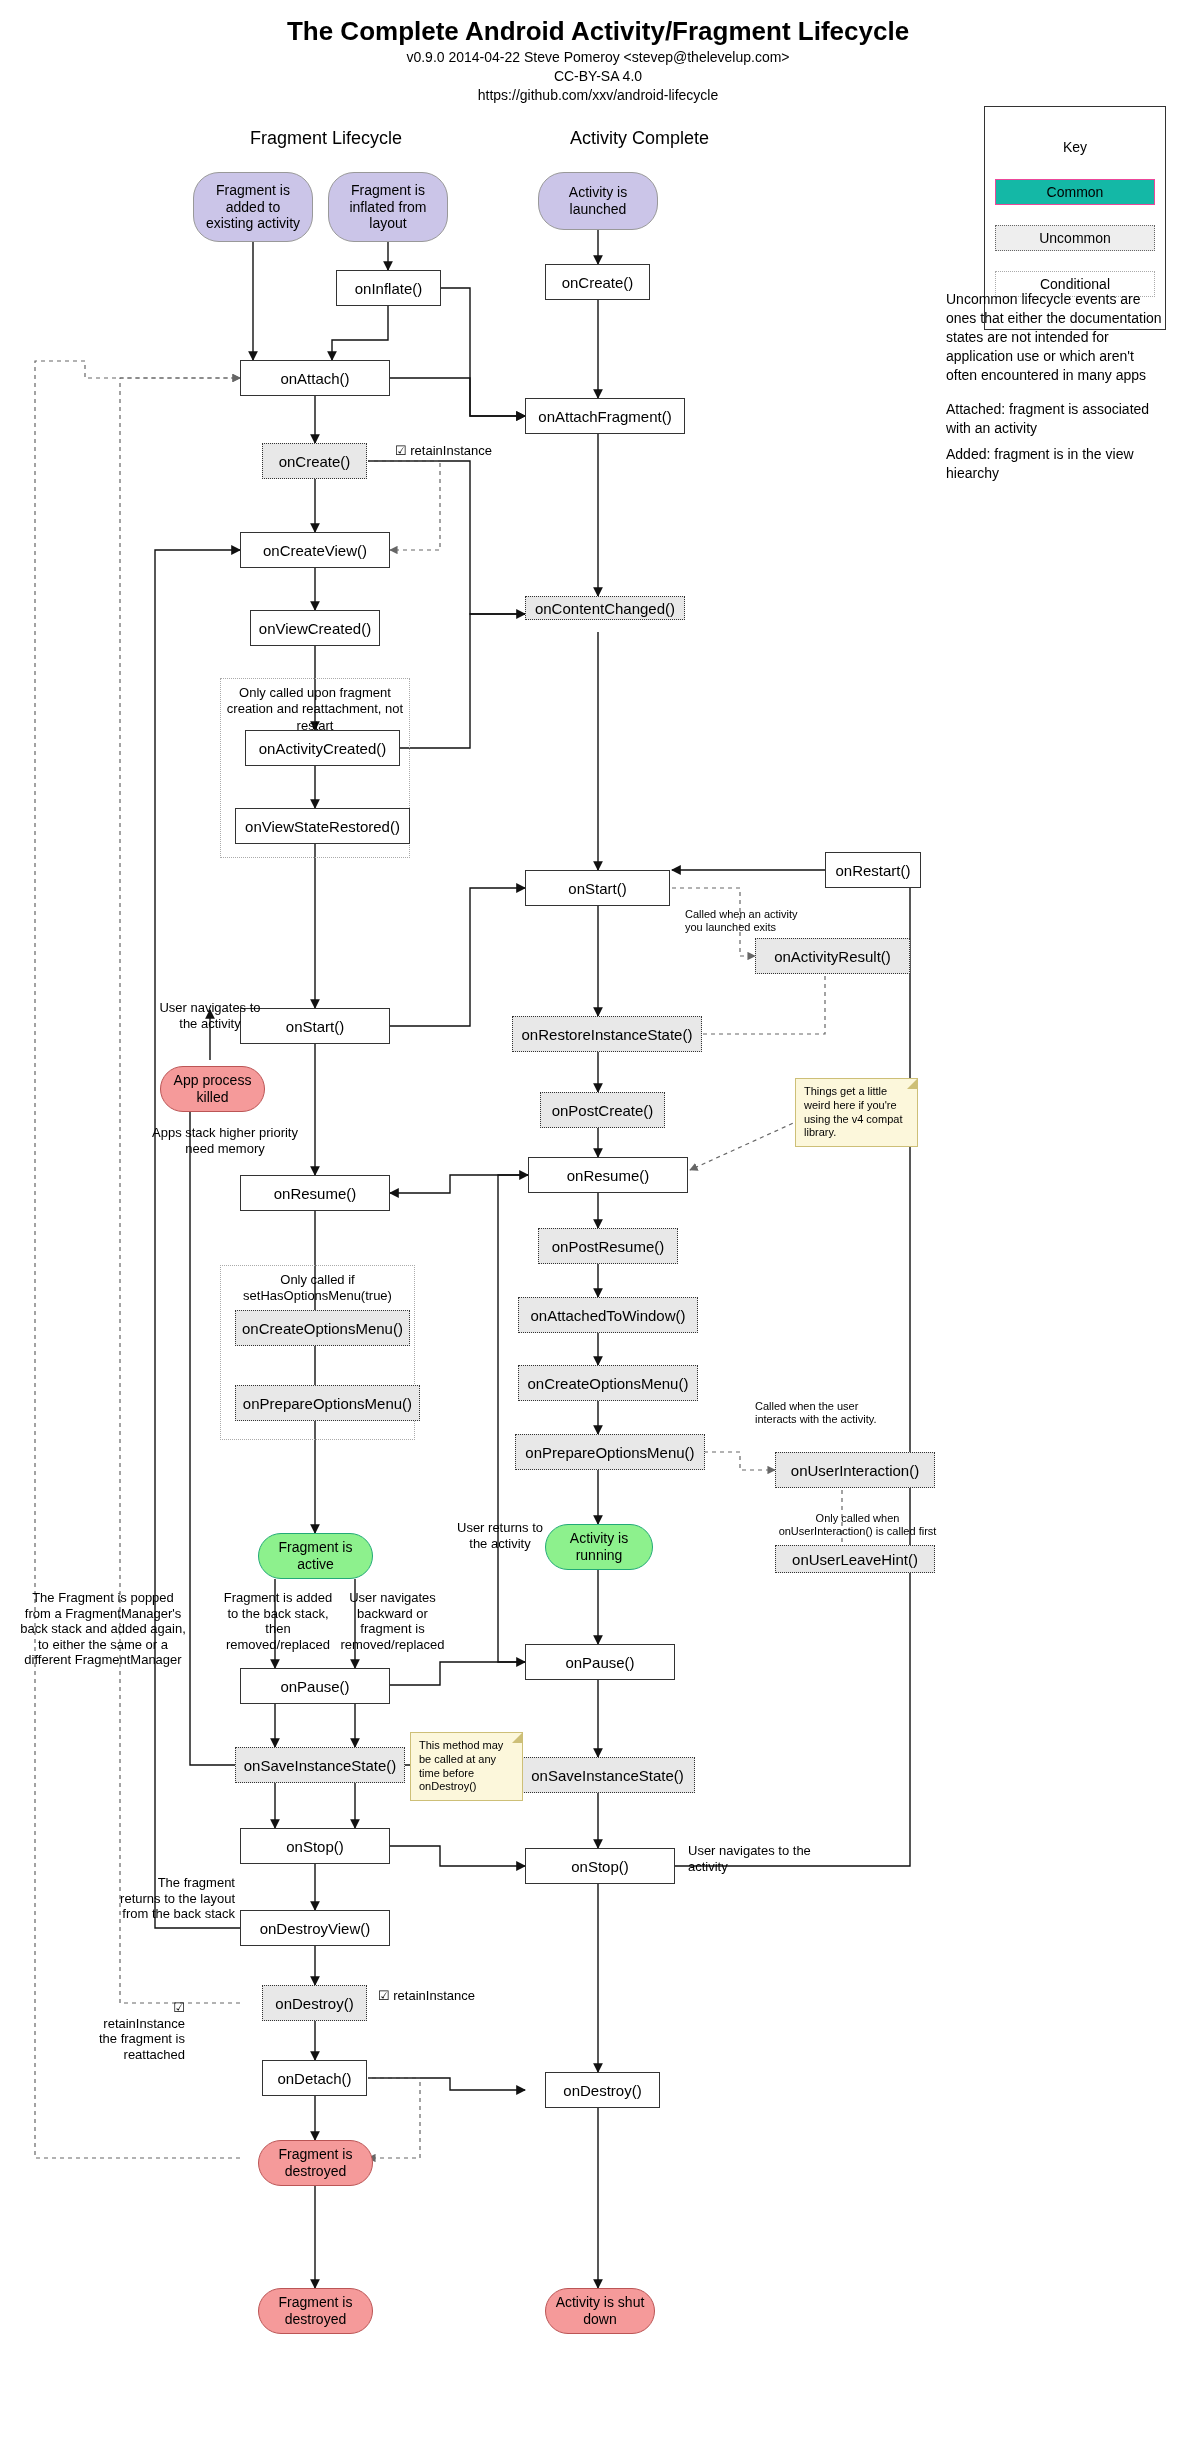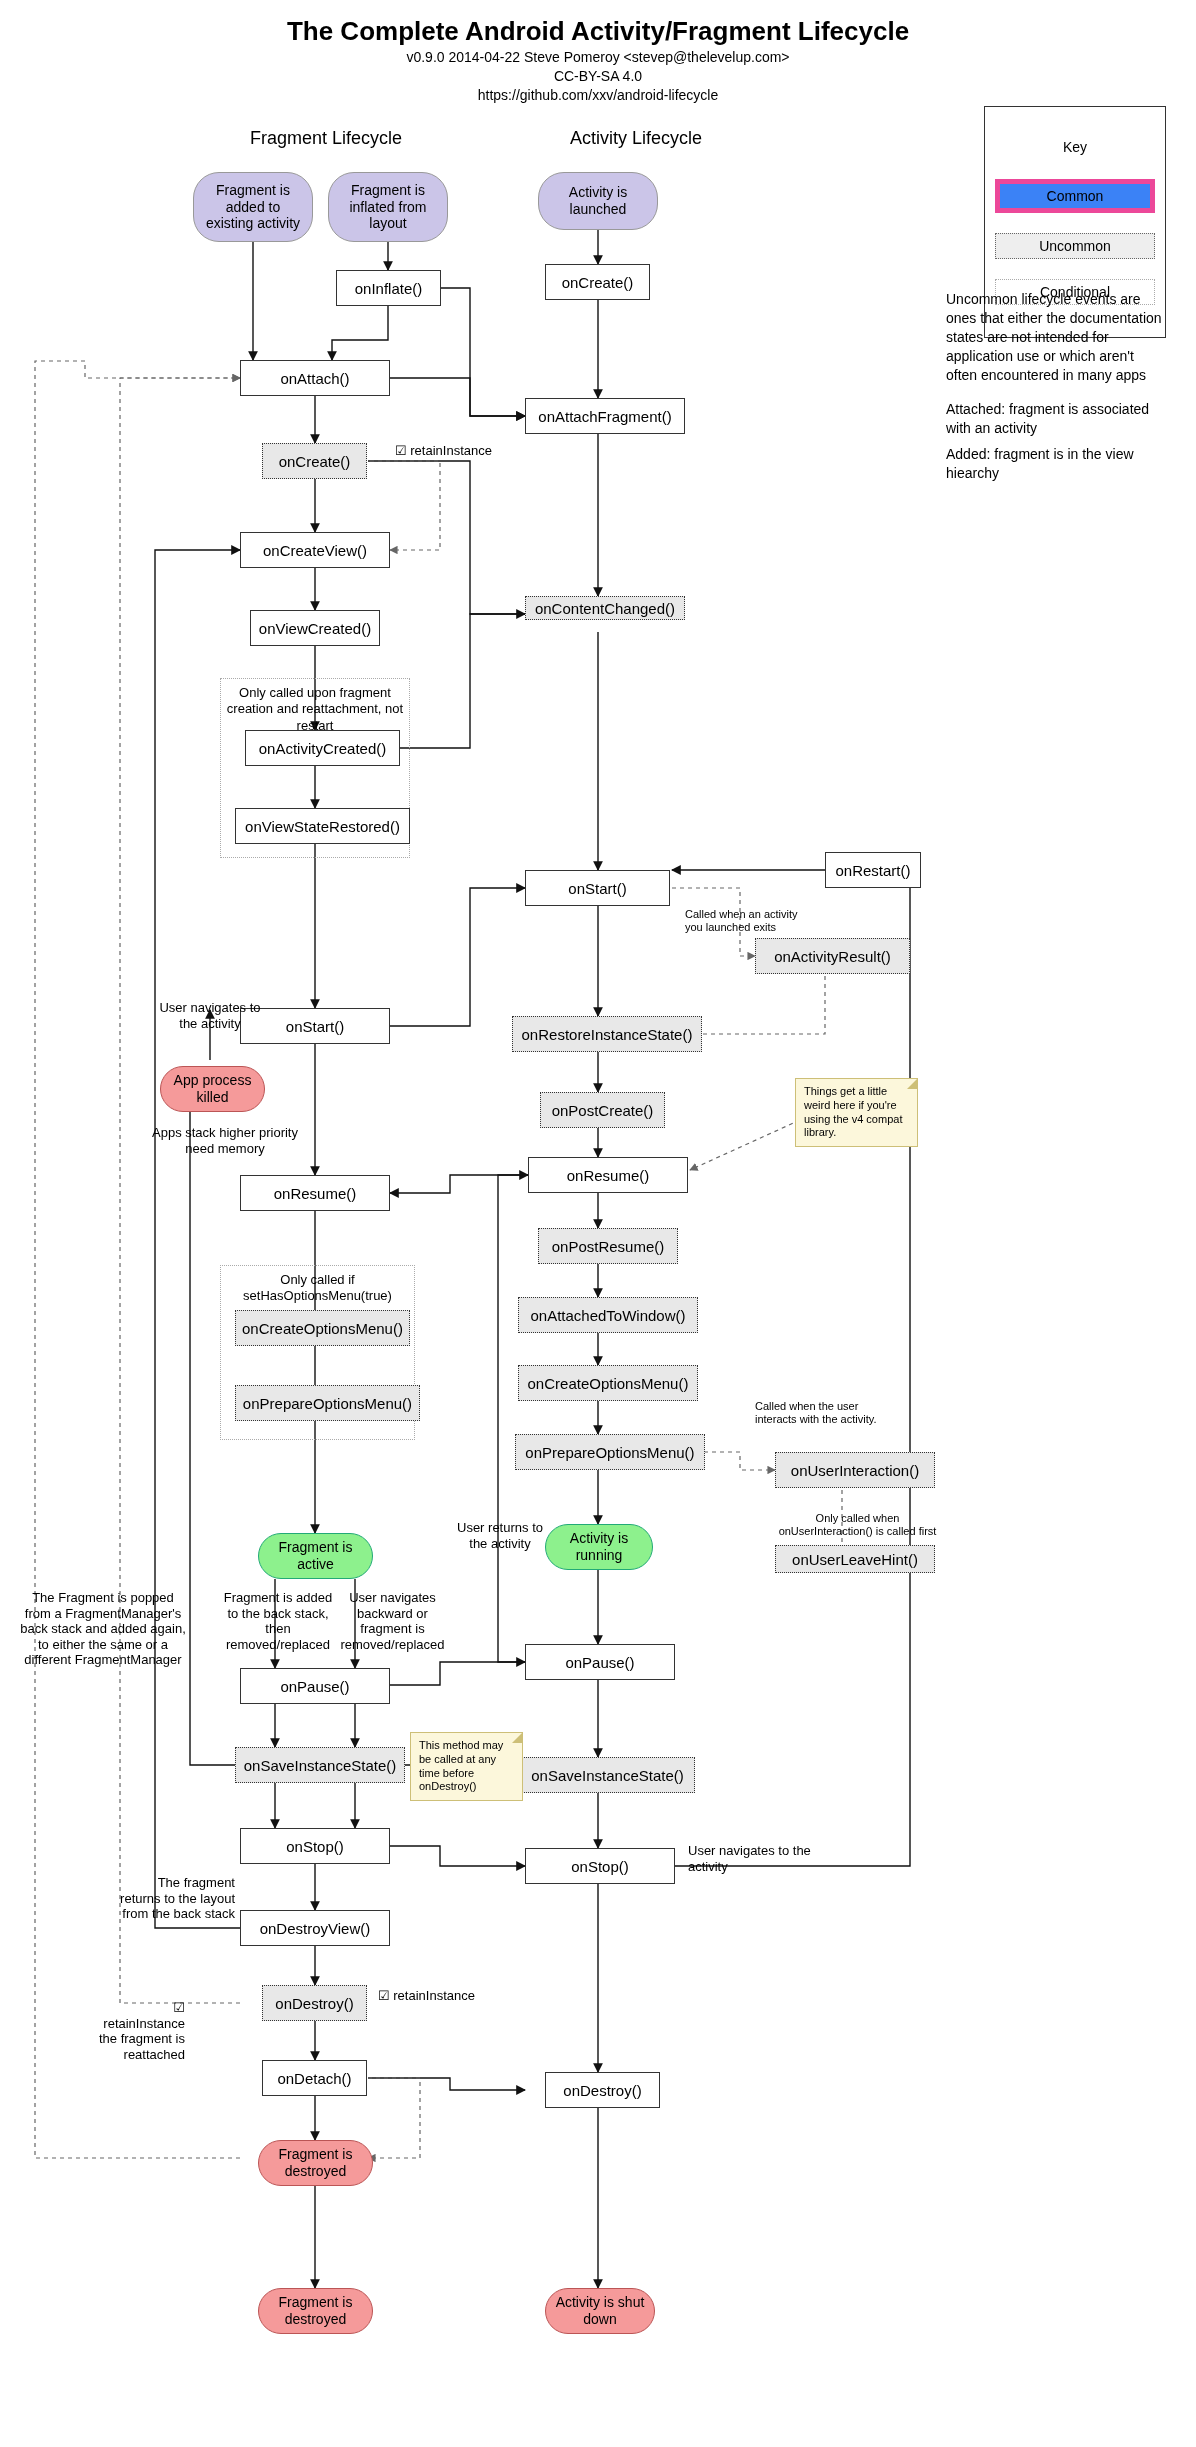--- a/index.html
+++ b/index.html
@@ -6,21 +6,21 @@
 .page { position:relative; width:1196px; height:2447px; }
 .title { position:absolute; left:0; right:0; text-align:center; font-weight:bold; font-size:26px; top:16px; }
 .meta  { position:absolute; left:0; right:0; text-align:center; font-size:14px; line-height:1.35; top:48px; }
 .col-title { position:absolute; font-size:18px; top:128px; }
 .col-title.frag { left:250px; }
 .col-title.act  { left:570px; }
 
 .key-box { position:absolute; right:30px; top:106px; width:160px; border:1px solid #333; padding:8px 10px 12px; font-size:14px; text-align:center; }
 .key-box .key-title { margin-bottom:6px; }
 .key-box div { margin:20px 0; padding:4px 0; }
-.key-common { border:5px solid #ec4899; background:#3b82f6; }
+.key-common { border:1px solid #ec4899; background:#14b8a6; }
 .key-uncommon { border:1px dotted #666; background:#eee; }
 .key-conditional { border:1px dotted #aaa; }
 
 .legend-text { position:absolute; right:30px; width:220px; font-size:14px; line-height:1.35; }
 .legend-text.p1 { top:290px; }
 .legend-text.p2 { top:400px; }
 .legend-text.p3 { top:445px; }
 
 .node { position:absolute; border:1px solid #333; background:#fff; font-size:15px; display:flex; align-items:center; justify-content:center; text-align:center; padding:2px 4px; box-sizing:border-box; }
 .node.uncommon { background:#e8e8e8; border-style:dotted; }
@@ -44,21 +44,21 @@
 <body>
 <div class="page">
 
 <div class="title">The Complete Android Activity/Fragment Lifecycle</div>
 <div class="meta">
   <span>v0.9.0 2014-04-22 Steve Pomeroy &lt;stevep@thelevelup.com&gt;</span><br>
   <span>CC-BY-SA 4.0</span><br>
   <span>https://github.com/xxv/android-lifecycle</span>
 </div>
 <div class="col-title frag">Fragment Lifecycle</div>
-<div class="col-title act">Activity Lifecycle</div>
+<div class="col-title act">Activity Complete</div>
 
 <div class="key-box">
   <div class="key-title">Key</div>
   <div class="key-common">Common</div>
   <div class="key-uncommon">Uncommon</div>
   <div class="key-conditional">Conditional</div>
 </div>
 <div class="legend-text p1">Uncommon lifecycle events are ones that either the documentation states are not intended for application use or which aren't often encountered in many apps</div>
 <div class="legend-text p2">Attached: fragment is associated with an activity</div>
 <div class="legend-text p3">Added: fragment is in the view hiearchy</div>

